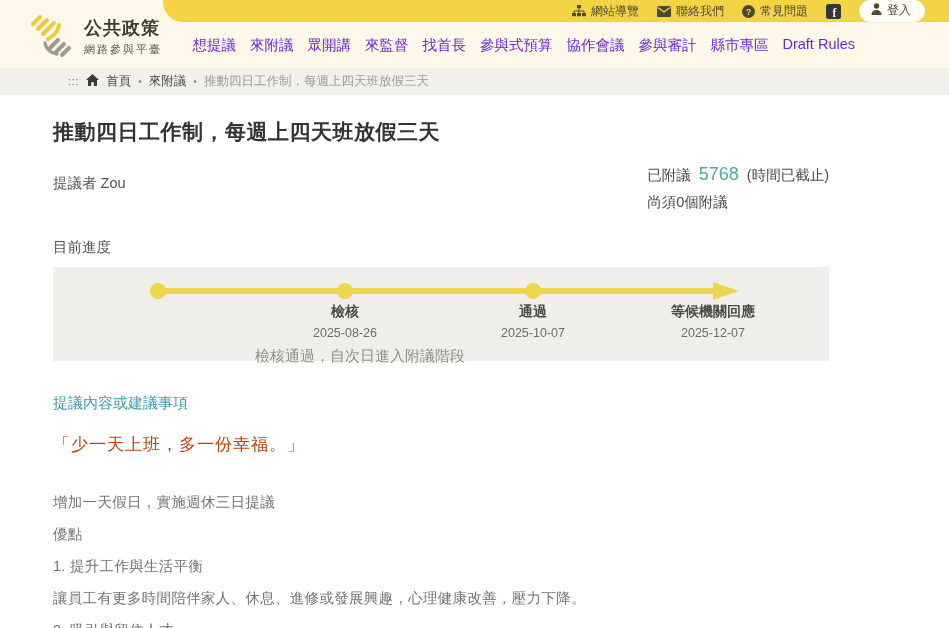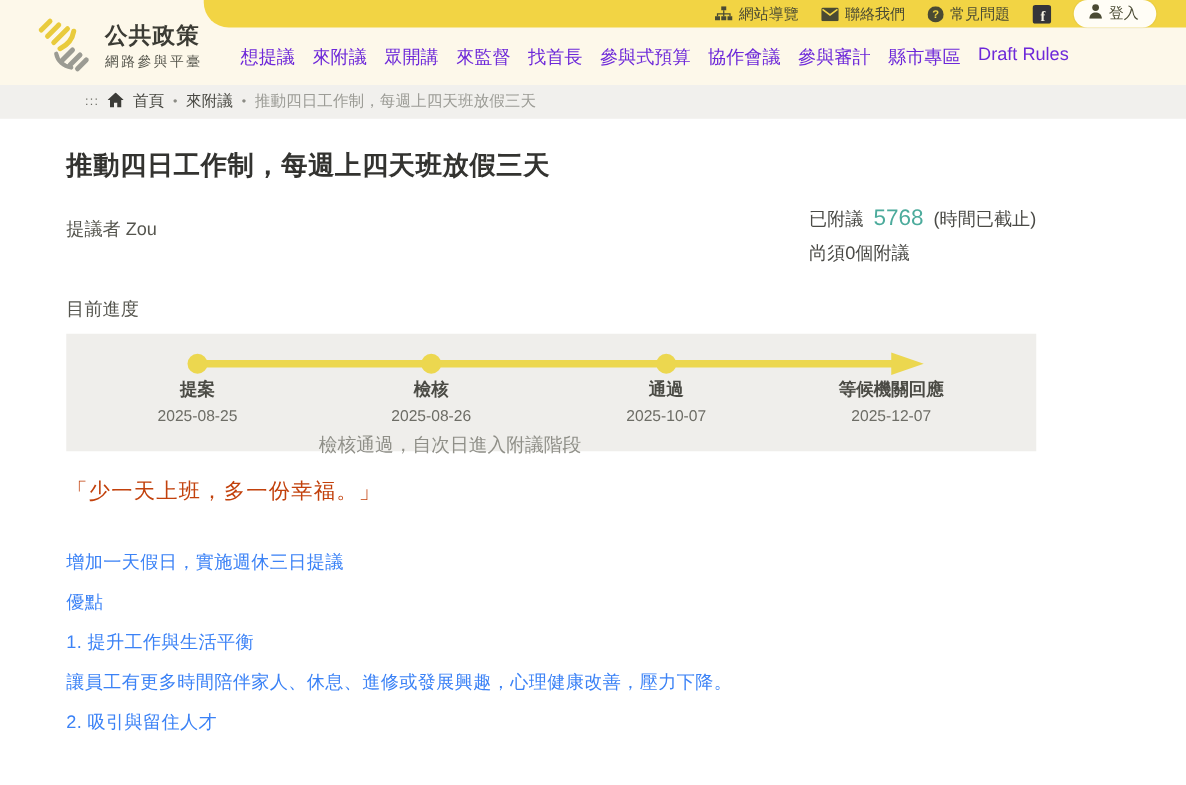--- a/index.html
+++ b/index.html
@@ -54,21 +54,21 @@
   .stage .date { font-size:12.5px; color:#6d6d66; margin-top:5px; }
   .stage .note { font-size:15px; color:#8f8f88; margin-top:7px;text-align:right; }
   .stage.s1 { left:-15px; }   
   .stage.s2 { left:172px; }   
   .stage.s3 { left:360px; }   
   .stage.s4 { left:540px; }   
 
   .section-heading { margin-top:33px; font-size:15px; color:#3f9aab; cursor:pointer; }
   .quote { margin-top:20px; font-size:17px; color:#c2410c; letter-spacing:1px; }
   .body-text { margin-top:36px; }
-  .body-text p { font-size:14.5px; color:#3b82f6; line-height:1.45; margin-bottom:11px; letter-spacing:0.3px; }
+  .body-text p { font-size:14.5px; color:#737373; line-height:1.45; margin-bottom:11px; letter-spacing:0.3px; }
 </style>
 </head>
 <body>
 
 <div class="header">
 
   <div class="utilbar">
     <div class="util-item">
       <span>
         <svg width="14" height="12" viewBox="0 0 14 12">
@@ -191,39 +191,36 @@
   <div class="progress-label">目前進度</div>
 
   <div class="timeline-panel">
     <svg class="track" width="776" height="36" viewBox="0 0 776 36">
       <line x1="105" y1="18" x2="664" y2="18" stroke="#ecd74f" stroke-width="6"></line>
       <polygon points="660,9 686,18 660,27" fill="#ecd74f"></polygon>
       <circle cx="105" cy="18" r="8" fill="#ecd74f"></circle>
       <circle cx="292" cy="18" r="8" fill="#ecd74f"></circle>
       <circle cx="480" cy="18" r="8" fill="#ecd74f"></circle>
     </svg>
-    <div class="stage s1">
-      <div class="name">提案</div>
-      <div class="date">2025-08-25</div>
-    </div>
     <div class="stage s2">
       <div class="name">檢核</div>
       <div class="date">2025-08-26</div>
       <div class="note">檢核通過，自次日進入附議階段</div>
     </div>
     <div class="stage s3">
       <div class="name">通過</div>
       <div class="date">2025-10-07</div>
     </div>
     <div class="stage s4">
       <div class="name">等候機關回應</div>
       <div class="date">2025-12-07</div>
     </div>
   </div>
 
+  <div class="section-heading">提議內容或建議事項</div>
 
   <div class="quote">「少一天上班，多一份幸福。」</div>
 
   <div class="body-text">
     <p>增加一天假日，實施週休三日提議</p>
     <p>優點</p>
     <p>1. 提升工作與生活平衡</p>
     <p>讓員工有更多時間陪伴家人、休息、進修或發展興趣，心理健康改善，壓力下降。</p>
     <p>2. 吸引與留住人才</p>
 

